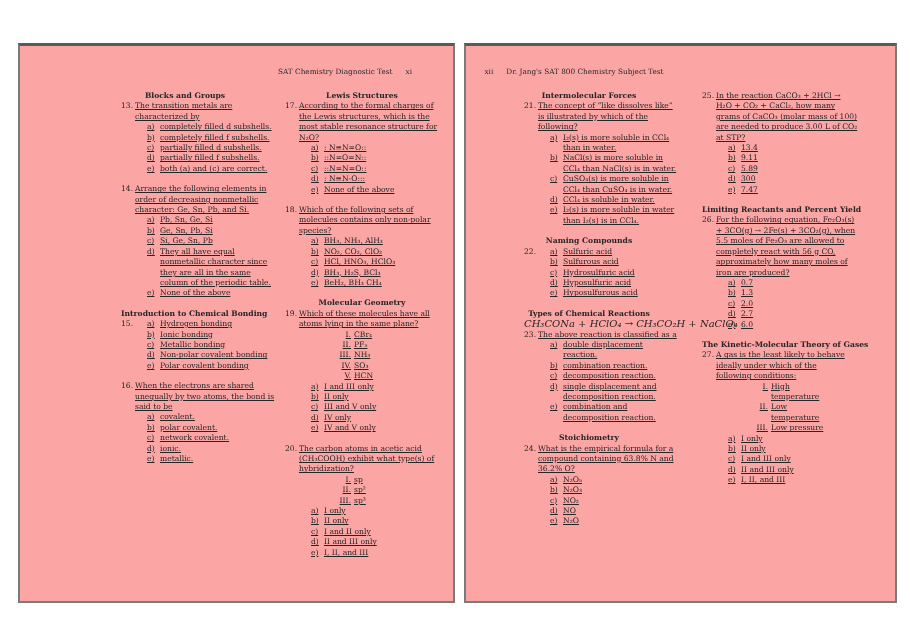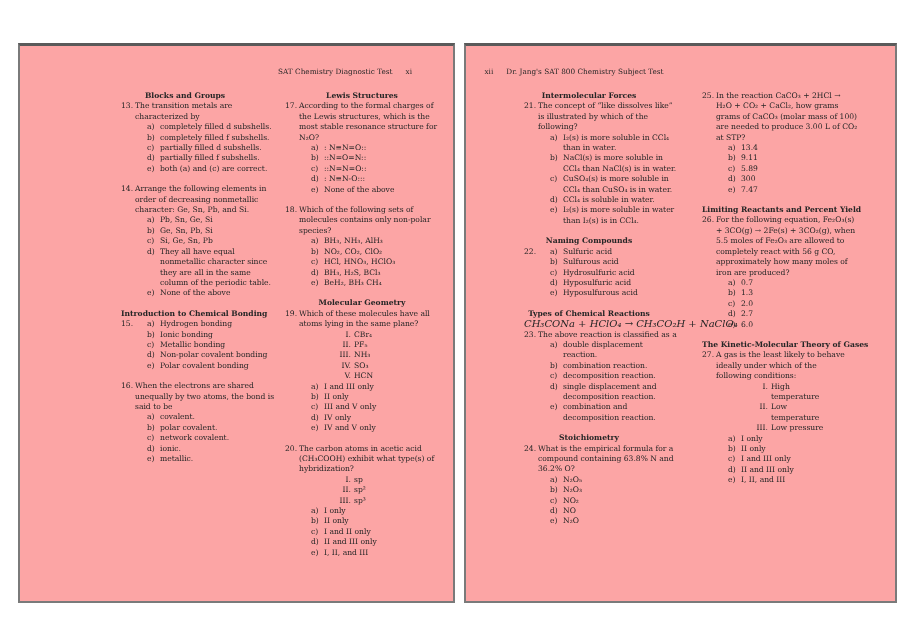--- a/index.html
+++ b/index.html
@@ -41,21 +41,21 @@
   .col { font-size: 7.6px; line-height: 10.4px; }
 
   .section-heading, .question, .equation { margin-top: 10px; margin-left: 32px; }
   .col > :first-child,
   .section-heading + *,
   .equation + * { margin-top: 0; }
 
   .section-heading { font-weight: bold; text-align: center; white-space: nowrap; }
   .equation { font-size: 10px; white-space: nowrap; font-style: italic; }
 
-  .question { position: relative; }
+  .question { position: relative; text-decoration: underline; }
   .qnum { position: absolute; left: 0; top: 0; }
   .qbody { margin-left: 14px; }
   .tline { white-space: nowrap; }
 
   .opt { display: flex; margin-left: 12px; }
   .opt-label { flex: none; width: 13px; }
   .opt-text { min-width: 0; }
 
   .roman-row { display: flex; margin-left: 37px; }
   .roman-num { flex: none; width: 15px; text-align: right; margin-right: 3px; }
@@ -631,21 +631,21 @@
               </div>
             </div>
           </div>
         </div>
       <div class="col c1" id="col-1-1">
           <div class="question">
             <span class="qnum">25.</span>
             <div class="qbody">
               <div class="stem">
                 <div class="tline">In the reaction CaCO₃ + 2HCl →</div>
-                <div class="tline">H₂O + CO₂ + CaCl₂, how grams</div>
+                <div class="tline">H₂O + CO₂ + CaCl₂, how many</div>
                 <div class="tline">grams of CaCO₃ (molar mass of 100)</div>
                 <div class="tline">are needed to produce 3.00 L of CO₂</div>
                 <div class="tline">at STP?</div>
               </div>
               <div class="opts">
                 <div class="opt">
                   <span class="opt-label">a)</span>
                   <div class="opt-text">
                     <div class="tline">13.4</div>
                   </div>

